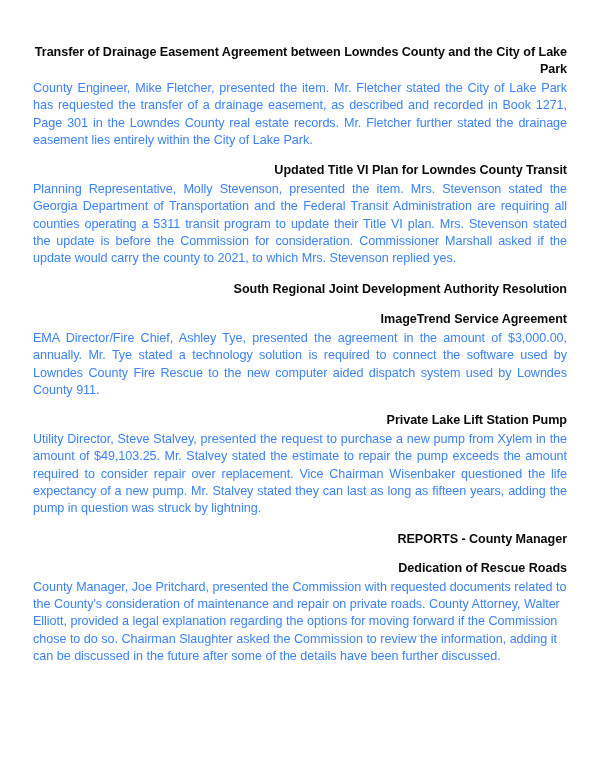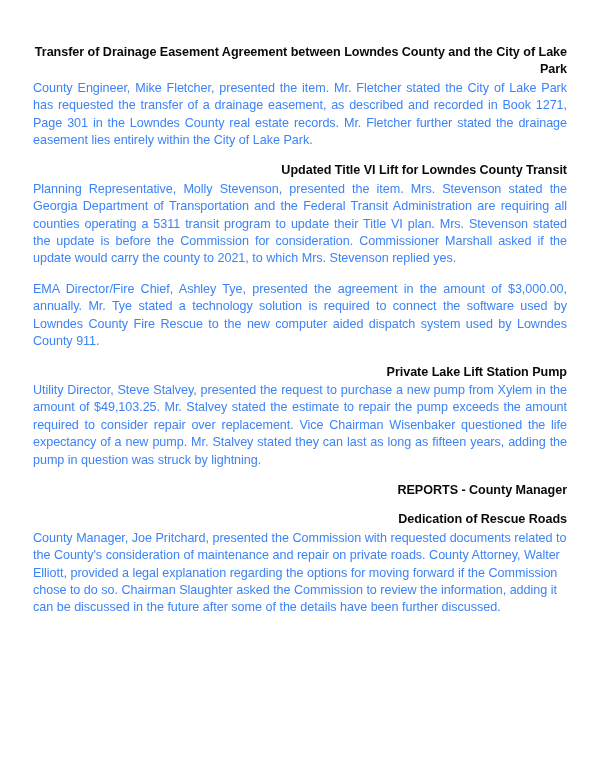--- a/index.html
+++ b/index.html
@@ -75,28 +75,30 @@
 
 <div id="page">
   <div id="text-column">
 
     <div class="section">
       <h2 class="heading">Transfer of Drainage Easement Agreement between Lowndes County and the City of Lake Park</h2>
       <p class="body-text">County Engineer, Mike Fletcher, presented the item.  Mr. Fletcher stated the City of Lake Park has requested the transfer of a drainage easement, as described and recorded in Book 1271, Page 301 in the Lowndes County real estate records.  Mr. Fletcher further stated the drainage easement lies entirely within the City of Lake Park.</p>
     </div>
 
     <div class="section">
-      <h2 class="heading">Updated Title VI Lift for Lowndes County Transit</h2>
+      <h2 class="heading">Updated Title VI Plan for Lowndes County Transit</h2>
       <p class="body-text">Planning Representative, Molly Stevenson, presented the item.  Mrs. Stevenson stated the Georgia Department of Transportation and the Federal Transit Administration are requiring all counties operating a 5311 transit program to update their Title VI plan.  Mrs. Stevenson stated the update is before the Commission for consideration.  Commissioner Marshall asked if the update would carry the county to 2021, to which Mrs. Stevenson replied yes.</p>
     </div>
 
     <div class="section">
+      <h2 class="heading">South Regional Joint Development Authority Resolution</h2>
     </div>
 
     <div class="section">
+      <h2 class="heading">ImageTrend Service Agreement</h2>
       <p class="body-text">EMA Director/Fire Chief, Ashley Tye, presented the agreement in the amount of $3,000.00, annually.  Mr. Tye stated a technology solution is required to connect the software used by Lowndes County Fire Rescue to the new computer aided dispatch system used by Lowndes County 911.</p>
     </div>
 
     <div class="section">
       <h2 class="heading">Private Lake Lift Station Pump</h2>
       <p class="body-text">Utility Director, Steve Stalvey, presented the request to purchase a new pump from Xylem in the amount of $49,103.25.  Mr. Stalvey stated the estimate to repair the pump exceeds the amount required to consider repair over replacement.  Vice Chairman Wisenbaker questioned the life expectancy of a new pump.  Mr. Stalvey stated they can last as long as fifteen years, adding the pump in question was struck by lightning.</p>
     </div>
 
     <div class="section">
     </div>

